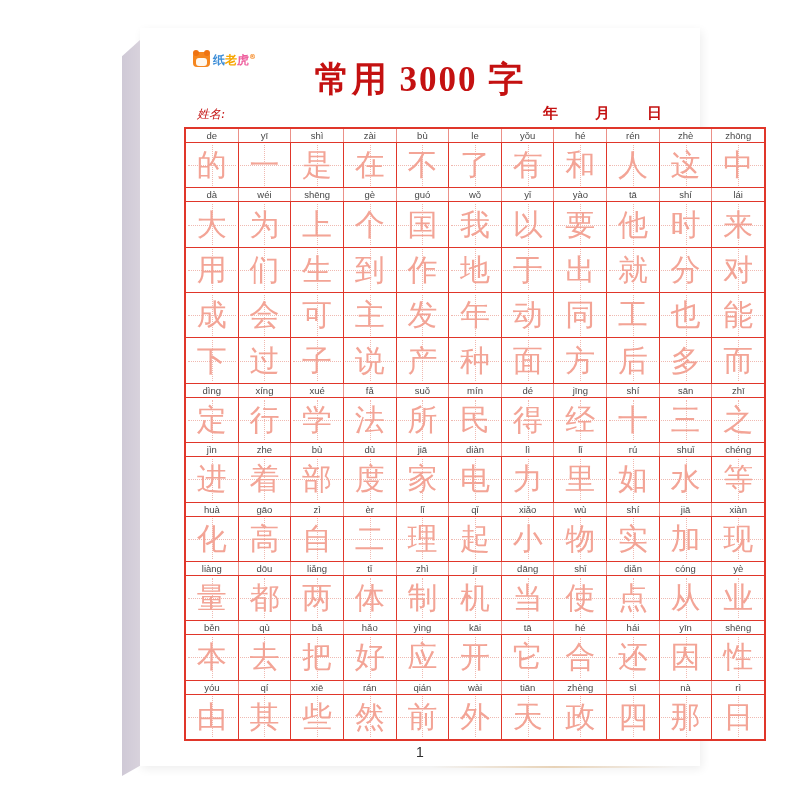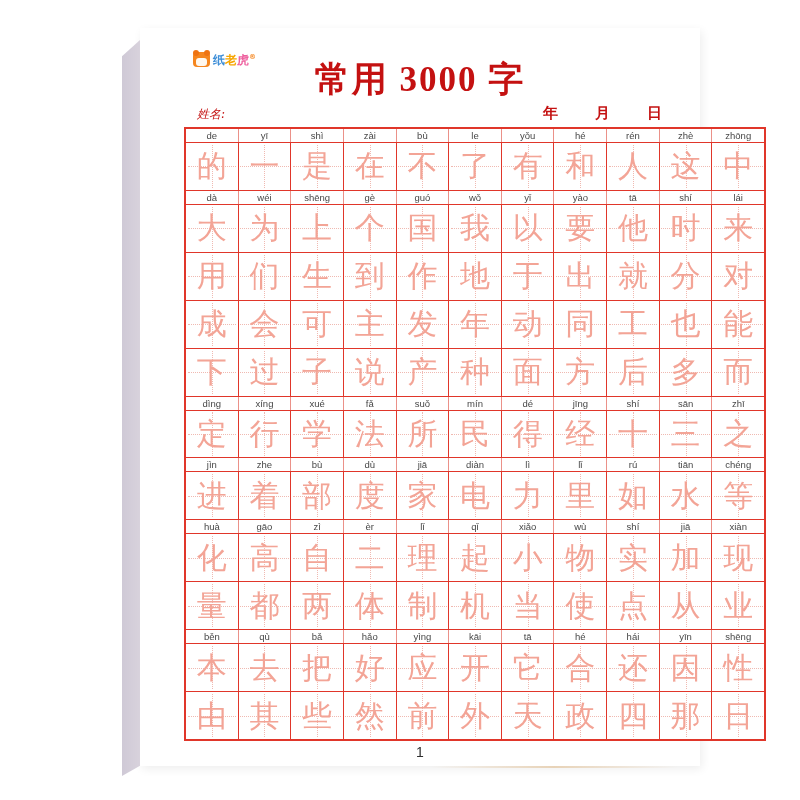--- a/index.html
+++ b/index.html
@@ -348,21 +348,21 @@
         <div class="prow">
           <div class="pcell">jìn</div>
           <div class="pcell">zhe</div>
           <div class="pcell">bù</div>
           <div class="pcell">dù</div>
           <div class="pcell">jiā</div>
           <div class="pcell">diàn</div>
           <div class="pcell">lì</div>
           <div class="pcell">lǐ</div>
           <div class="pcell">rú</div>
-          <div class="pcell">tiān</div>
+          <div class="pcell">shuǐ</div>
           <div class="pcell">chéng</div>
         </div>
         <div class="crow">
           <div class="ccell">
             <span class="char">进</span>
           </div>
           <div class="ccell">
             <span class="char">着</span>
           </div>
           <div class="ccell">
@@ -434,20 +434,33 @@
           <div class="ccell">
             <span class="char">实</span>
           </div>
           <div class="ccell">
             <span class="char">加</span>
           </div>
           <div class="ccell">
             <span class="char">现</span>
           </div>
         </div>
+        <div class="prow">
+          <div class="pcell">liàng</div>
+          <div class="pcell">dōu</div>
+          <div class="pcell">liǎng</div>
+          <div class="pcell">tǐ</div>
+          <div class="pcell">zhì</div>
+          <div class="pcell">jī</div>
+          <div class="pcell">dāng</div>
+          <div class="pcell">shǐ</div>
+          <div class="pcell">diǎn</div>
+          <div class="pcell">cóng</div>
+          <div class="pcell">yè</div>
+        </div>
         <div class="crow">
           <div class="ccell">
             <span class="char">量</span>
           </div>
           <div class="ccell">
             <span class="char">都</span>
           </div>
           <div class="ccell">
             <span class="char">两</span>
           </div>
@@ -517,20 +530,33 @@
           <div class="ccell">
             <span class="char">还</span>
           </div>
           <div class="ccell">
             <span class="char">因</span>
           </div>
           <div class="ccell">
             <span class="char">性</span>
           </div>
         </div>
+        <div class="prow">
+          <div class="pcell">yóu</div>
+          <div class="pcell">qí</div>
+          <div class="pcell">xiē</div>
+          <div class="pcell">rán</div>
+          <div class="pcell">qián</div>
+          <div class="pcell">wài</div>
+          <div class="pcell">tiān</div>
+          <div class="pcell">zhèng</div>
+          <div class="pcell">sì</div>
+          <div class="pcell">nà</div>
+          <div class="pcell">rì</div>
+        </div>
         <div class="crow">
           <div class="ccell">
             <span class="char">由</span>
           </div>
           <div class="ccell">
             <span class="char">其</span>
           </div>
           <div class="ccell">
             <span class="char">些</span>
           </div>

